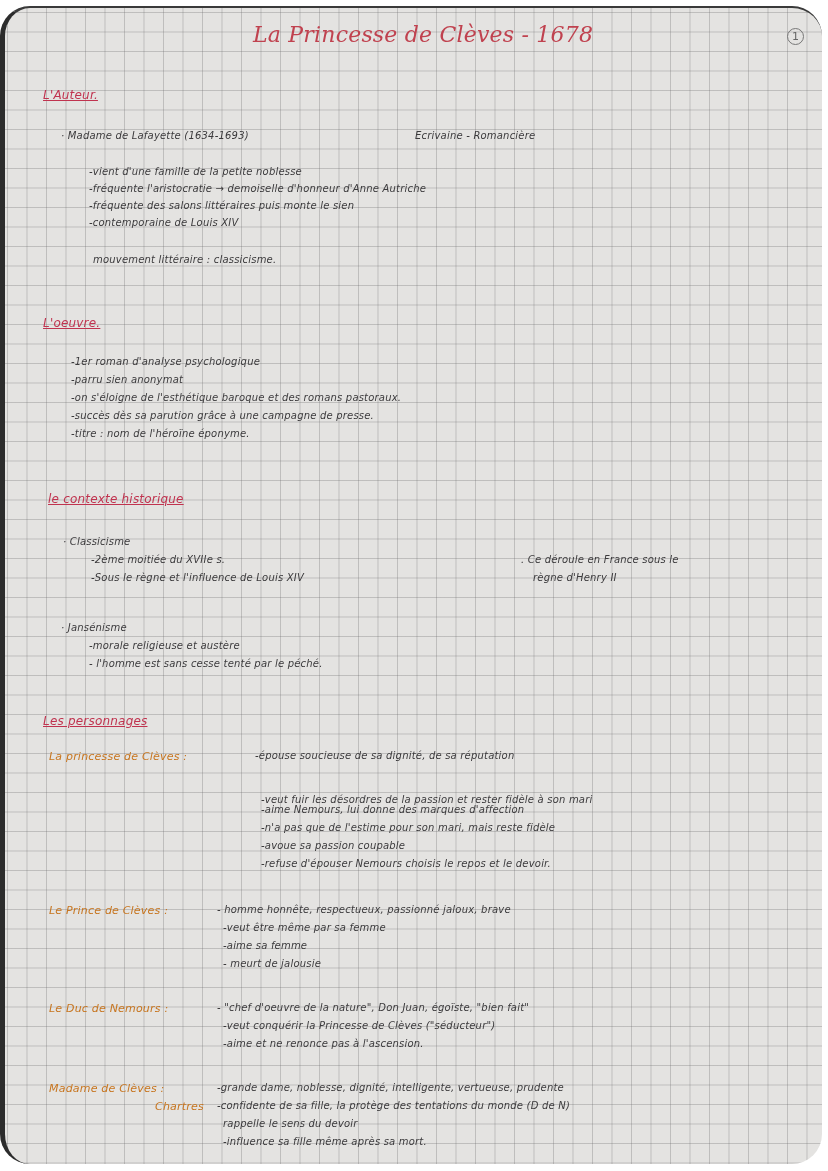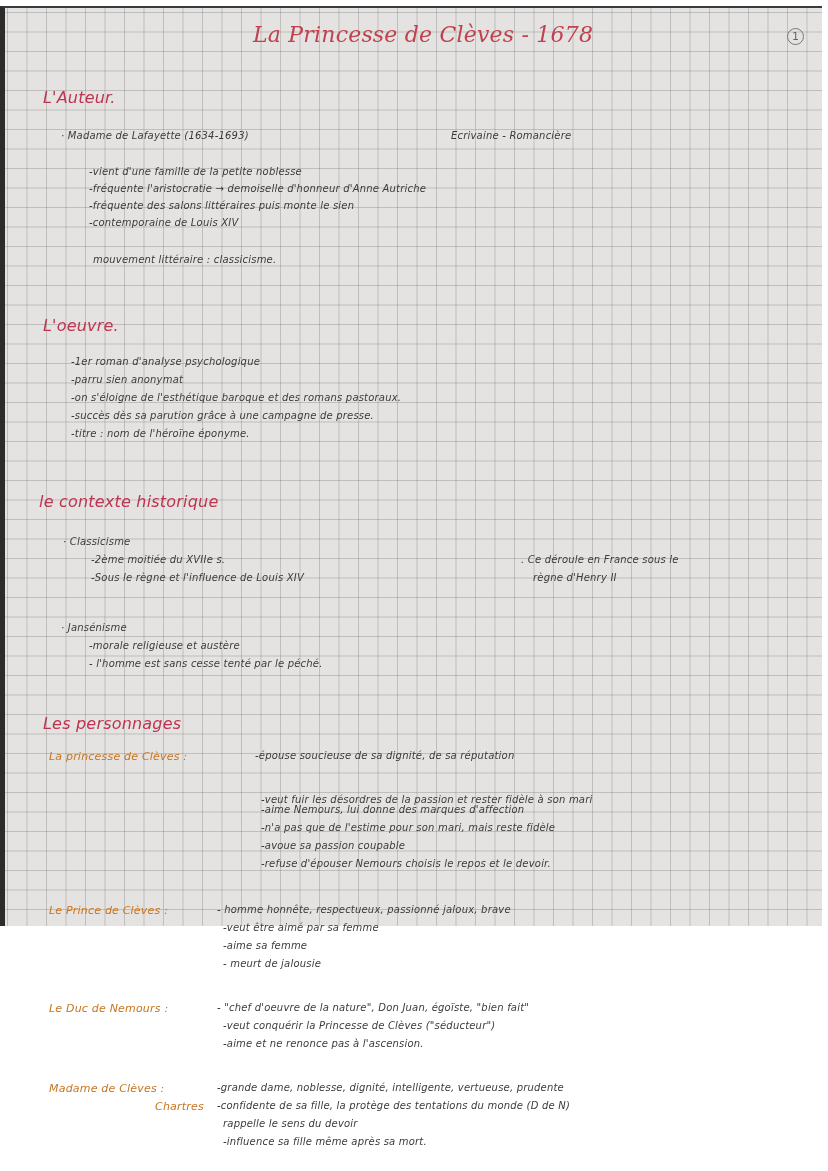--- a/index.html
+++ b/index.html
@@ -3,75 +3,76 @@
 <meta charset="utf-8">
 <style>
   html, body { margin: 0; padding: 0; }
   body {
     width: 828px; height: 1171px; overflow: hidden;
     background: #ffffff;
     font-family: "DejaVu Sans", sans-serif;
   }
   .page {
     position: absolute; left: 0; top: 6px;
-    width: 822px; height: 920px;
+    width: 822px; height: 1158px;
     background-color: #e4e3e1;
     background-image:
       linear-gradient(to right, rgba(120,120,120,0.35) 1px, transparent 1px),
       linear-gradient(to bottom, rgba(120,120,120,0.35) 1px, transparent 1px);
     background-size: 19.5px 19.5px;
     background-position: 2px 4px;
     border-left: 5px solid #2c2c2c;
     border-top: 2px solid #3a3a3a;
     box-sizing: border-box;
+    border-radius: 30px;
   }
   .hw {
     position: absolute; white-space: nowrap;
     font-family: "DejaVu Sans", sans-serif;
     font-style: italic;
     color: #3b3a3c;
     font-size: 10px;
     letter-spacing: 0.2px;
   }
   .title { color: #c0424f; font-size: 22px; font-family: "DejaVu Serif", serif; }
-  .h { color: #c0334f; font-size: 16px; }
+  .h { color: #c0334f; font-size: 12px; text-decoration: underline; }
   .char { color: #c7751f; font-size: 11px; }
   .pagenum {
     position: absolute; left: 782px; top: 20px;
     width: 15px; height: 15px; border: 1.5px solid #777;
     border-radius: 50%; color: #666; font-size: 11px;
     text-align: center; line-height: 15px;
     font-family: "DejaVu Sans", sans-serif;
   }
 </style>
 </head>
 <body>
 
 <div class="page">
 
   <div class="hw title" style="left:248px;top:14px;">La Princesse de Clèves - 1678</div>
   <div class="pagenum">1</div>
 
   <div class="hw h" style="left:38px;top:80px;">L'Auteur.</div>
   <div class="hw" style="left:56px;top:122px;">· Madame de Lafayette (1634-1693)</div>
-  <div class="hw" style="left:410px;top:122px;margin-left:36px;">Ecrivaine - Romancière</div>
+  <div class="hw" style="left:410px;top:122px;">Ecrivaine - Romancière</div>
   <div class="hw" style="left:84px;top:158px;">-vient d'une famille de la petite noblesse</div>
   <div class="hw" style="left:84px;top:175px;">-fréquente l'aristocratie → demoiselle d'honneur d'Anne Autriche</div>
   <div class="hw" style="left:84px;top:192px;">-fréquente des salons littéraires puis monte le sien</div>
   <div class="hw" style="left:84px;top:209px;">-contemporaine de Louis XIV</div>
   <div class="hw" style="left:88px;top:246px;">mouvement littéraire : classicisme.</div>
 
   <div class="hw h" style="left:38px;top:308px;">L'oeuvre.</div>
   <div class="hw" style="left:66px;top:348px;">-1er roman d'analyse psychologique</div>
   <div class="hw" style="left:66px;top:366px;">-parru sien anonymat</div>
   <div class="hw" style="left:66px;top:384px;">-on s'éloigne de l'esthétique baroque et des romans pastoraux.</div>
   <div class="hw" style="left:66px;top:402px;">-succès dès sa parution grâce à une campagne de presse.</div>
   <div class="hw" style="left:66px;top:420px;">-titre : nom de l'héroïne éponyme.</div>
 
-  <div class="hw h" style="left:34px;top:484px;text-align:right;">le contexte historique</div>
+  <div class="hw h" style="left:43px;top:484px;text-align:right;">le contexte historique</div>
   <div class="hw" style="left:58px;top:528px;">· Classicisme</div>
   <div class="hw" style="left:86px;top:546px;">-2ème moitiée du XVIIe s.</div>
   <div class="hw" style="left:86px;top:564px;">-Sous le règne et l'influence de Louis XIV</div>
   <div class="hw" style="left:516px;top:546px;">. Ce déroule en France sous le</div>
   <div class="hw" style="left:528px;top:564px;">règne d'Henry II</div>
   <div class="hw" style="left:56px;top:614px;">· Jansénisme</div>
   <div class="hw" style="left:84px;top:632px;">-morale religieuse et austère</div>
   <div class="hw" style="left:84px;top:650px;">- l'homme est sans cesse tenté par le péché.</div>
 
   <div class="hw h" style="left:38px;top:706px;">Les personnages</div>
@@ -79,21 +80,21 @@
   <div class="hw char" style="left:44px;top:742px;">La princesse de Clèves :</div>
   <div class="hw" style="left:250px;top:742px;">-épouse soucieuse de sa dignité, de sa réputation</div>
   <div class="hw" style="left:256px;top:778px;margin-top:8px;">-veut fuir les désordres de la passion et rester fidèle à son mari</div>
   <div class="hw" style="left:256px;top:796px;">-aime Nemours, lui donne des marques d'affection</div>
   <div class="hw" style="left:256px;top:814px;">-n'a pas que de l'estime pour son mari, mais reste fidèle</div>
   <div class="hw" style="left:256px;top:832px;">-avoue sa passion coupable</div>
   <div class="hw" style="left:256px;top:850px;">-refuse d'épouser Nemours choisis le repos et le devoir.</div>
 
   <div class="hw char" style="left:44px;top:896px;">Le Prince de Clèves :</div>
   <div class="hw" style="left:212px;top:896px;">- homme honnête, respectueux, passionné jaloux, brave</div>
-  <div class="hw" style="left:218px;top:914px;">-veut être aimé par sa femme</div>
+  <div class="hw" style="left:218px;top:914px;">-veut être même par sa femme</div>
   <div class="hw" style="left:218px;top:932px;">-aime sa femme</div>
   <div class="hw" style="left:218px;top:950px;">- meurt de jalousie</div>
 
   <div class="hw char" style="left:44px;top:994px;">Le Duc de Nemours :</div>
   <div class="hw" style="left:212px;top:994px;">- "chef d'oeuvre de la nature", Don Juan, égoïste, "bien fait"</div>
   <div class="hw" style="left:218px;top:1012px;">-veut conquérir la Princesse de Clèves ("séducteur")</div>
   <div class="hw" style="left:218px;top:1030px;">-aime et ne renonce pas à l'ascension.</div>
 
   <div class="hw char" style="left:44px;top:1074px;">Madame de Clèves :</div>
   <div class="hw char" style="left:150px;top:1092px;">Chartres</div>

